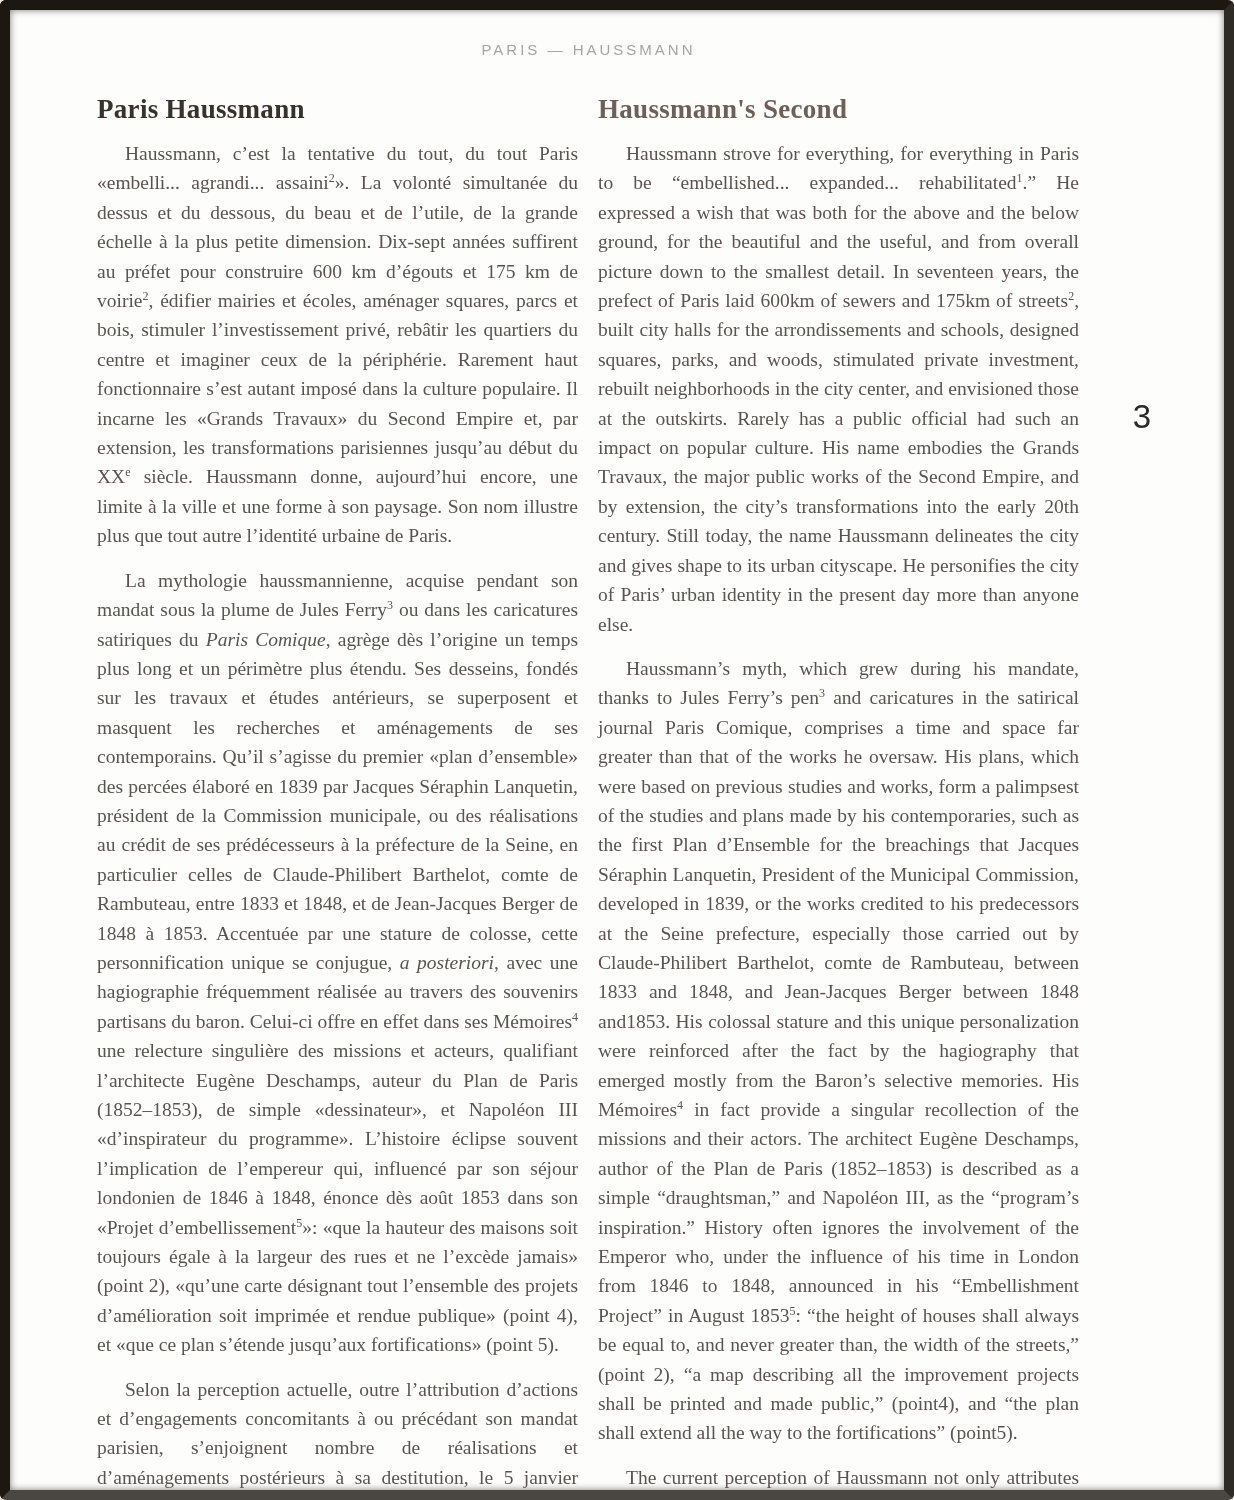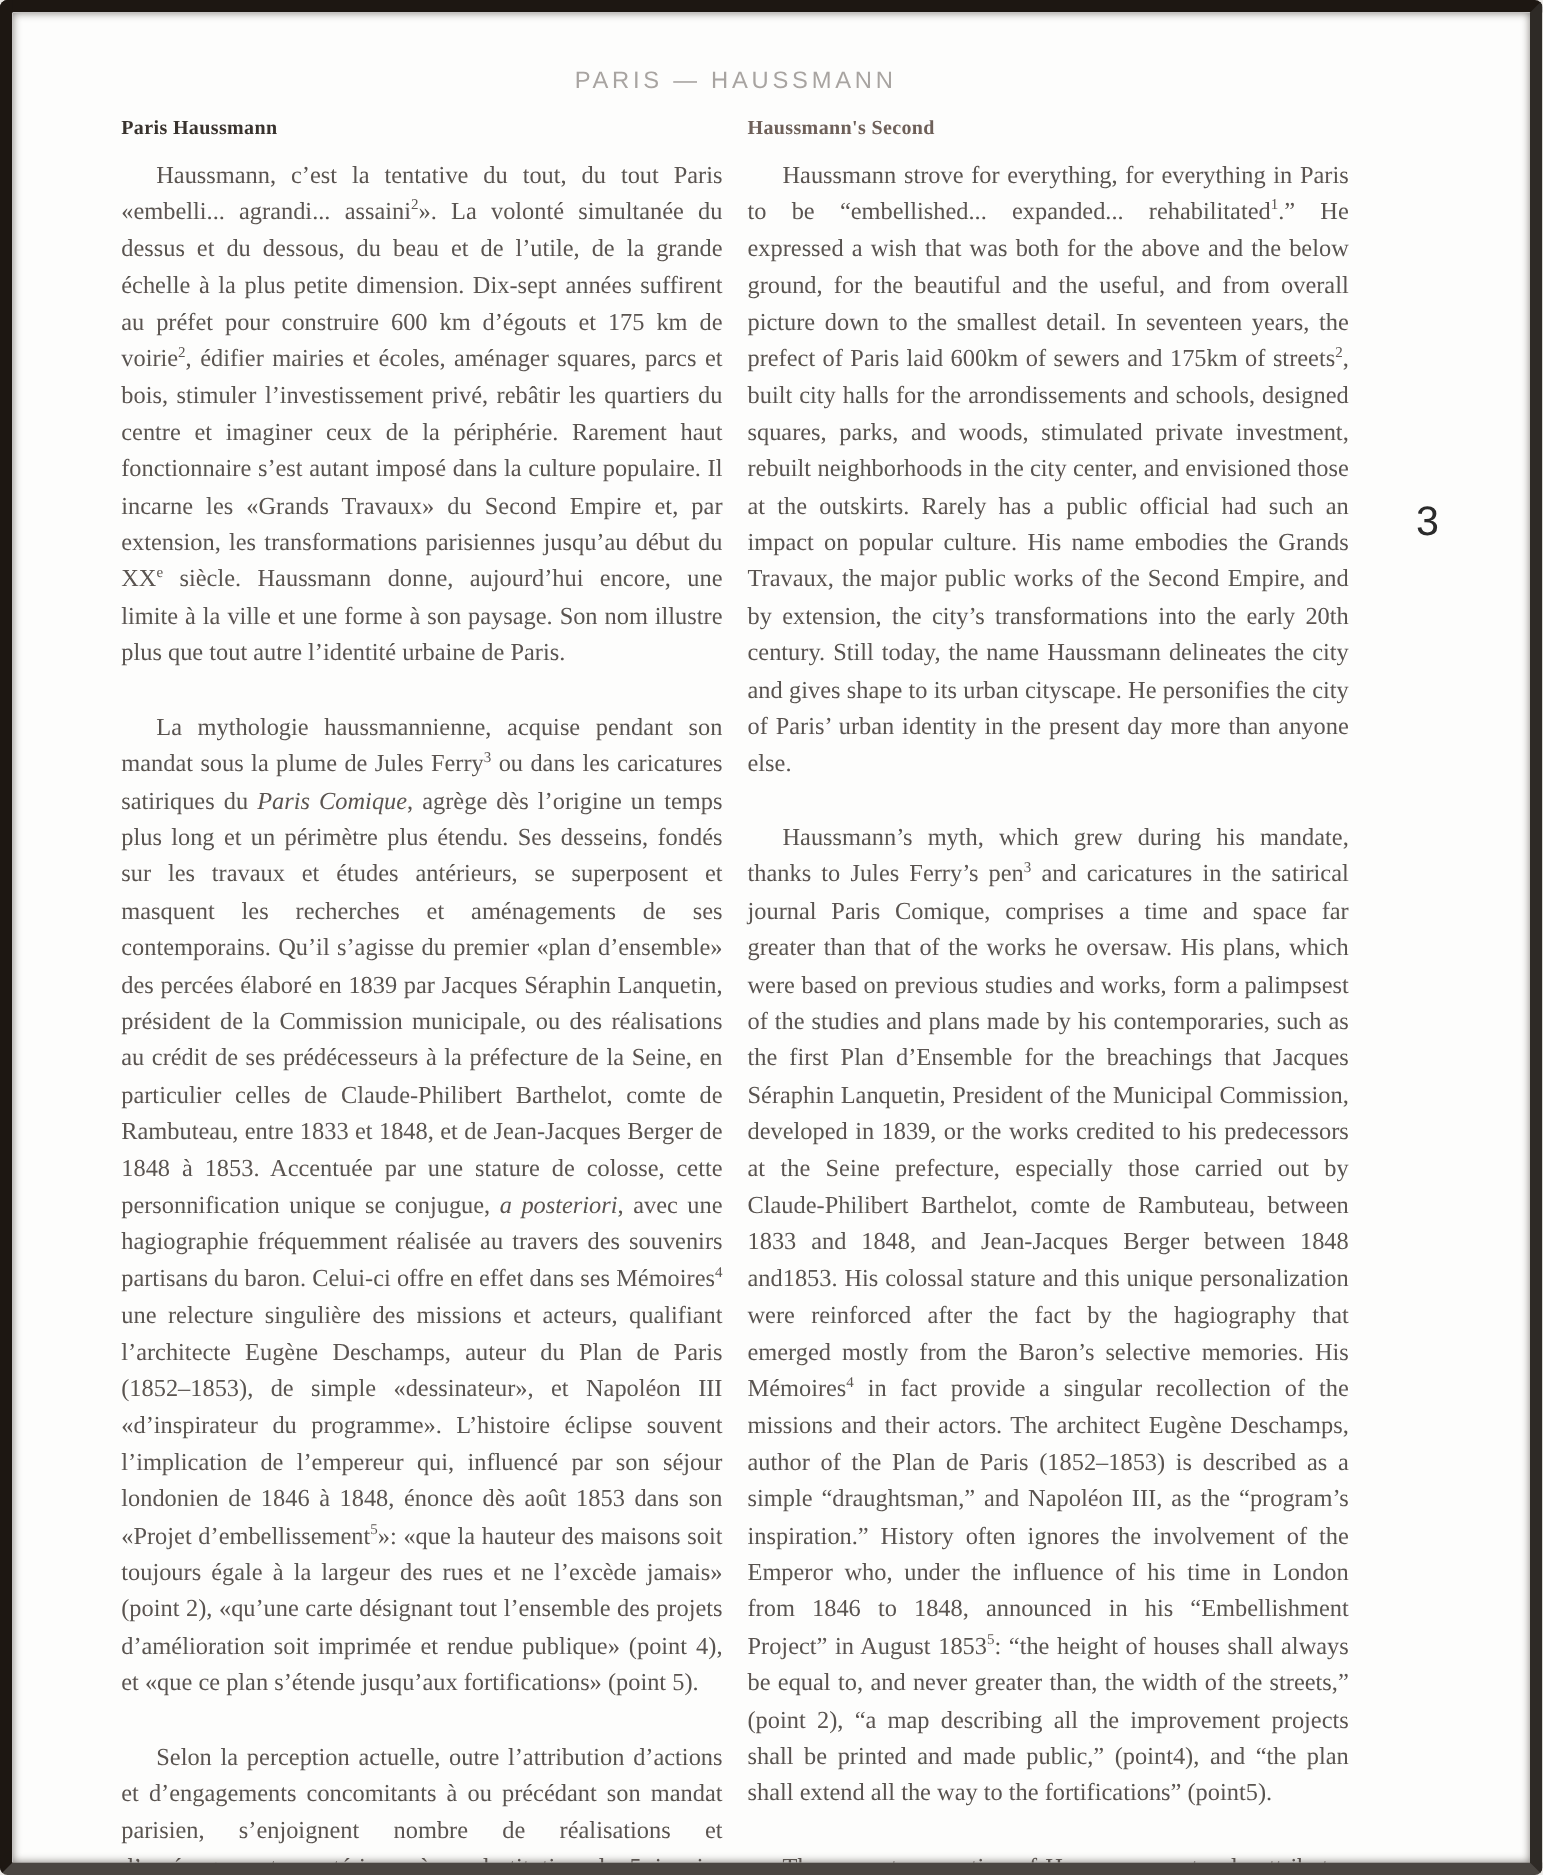--- a/index.html
+++ b/index.html
@@ -12,62 +12,62 @@
     border: 10px solid #1d1712;
     border-right-color: #2e2a26;
     border-bottom-color: #4a4642;
     border-radius: 6px;
     box-shadow: inset 0 0 7px rgba(20,12,6,.55);
     overflow: hidden;
     font-family: "Liberation Serif", serif;
   }
   .running-head {
     position: absolute;
-    top: 44px; left: 87px; width: 983px;
+    top: 31px; left: 87px; width: 983px;
     text-align: center;
     font-family: "Liberation Sans", sans-serif;
-    font-size: 19px;
+    font-size: 15px;
     letter-spacing: 3px;
     color: #a8a4a1;
   }
   .page-number {
     position: absolute;
     top: 388px; left: 1102px; width: 60px;
     text-align: center;
     font-family: "Liberation Sans", sans-serif;
     font-size: 33px;
     color: #2b2b2b;
   }
   .text-block {
     position: absolute;
     top: 84px; left: 87px; width: 983px;
     display: flex;
     gap: 20px;
   }
   .column { width: 481px; }
   .column h2 {
     margin: 0 0 14px 0;
-    font-size: 16px;
+    font-size: 27px;
     font-weight: bold;
     letter-spacing: 0.3px;
   }
   .column.french h2 { color: #38322d; }
   .column.english h2 { color: #6e6059; }
   .column p {
     margin: 0 0 0 0;
     padding: 0;
     font-size: 19.5px;
     line-height: 29.4px;
     text-align: justify;
     text-indent: 28px;
     color: #5a5450;
     hyphens: auto;
     -webkit-hyphens: auto;
   }
-  .column p + p { margin-top: 30px; }
+  .column p + p { margin-top: 15px; }
   .column p sup { font-size: 12px; line-height: 0; }
 </style>
 </head>
 <body>
 
 <div class="canvas">
 
   <div class="running-head">PARIS — HAUSSMANN</div>
 
   <div class="page-number">3</div>

